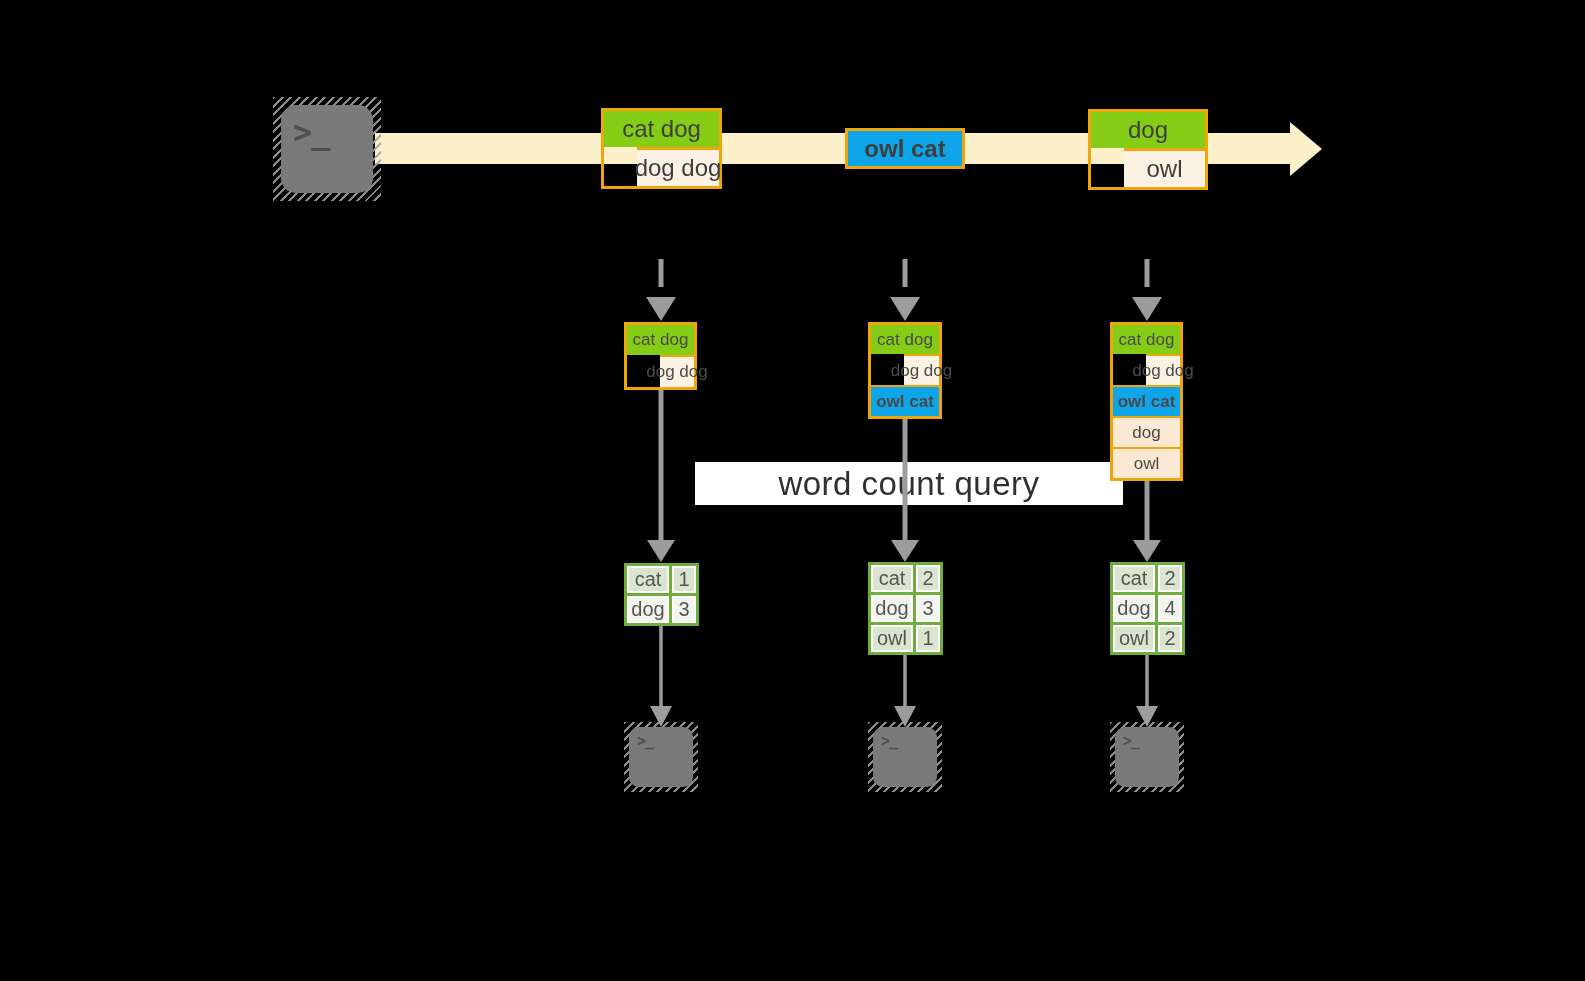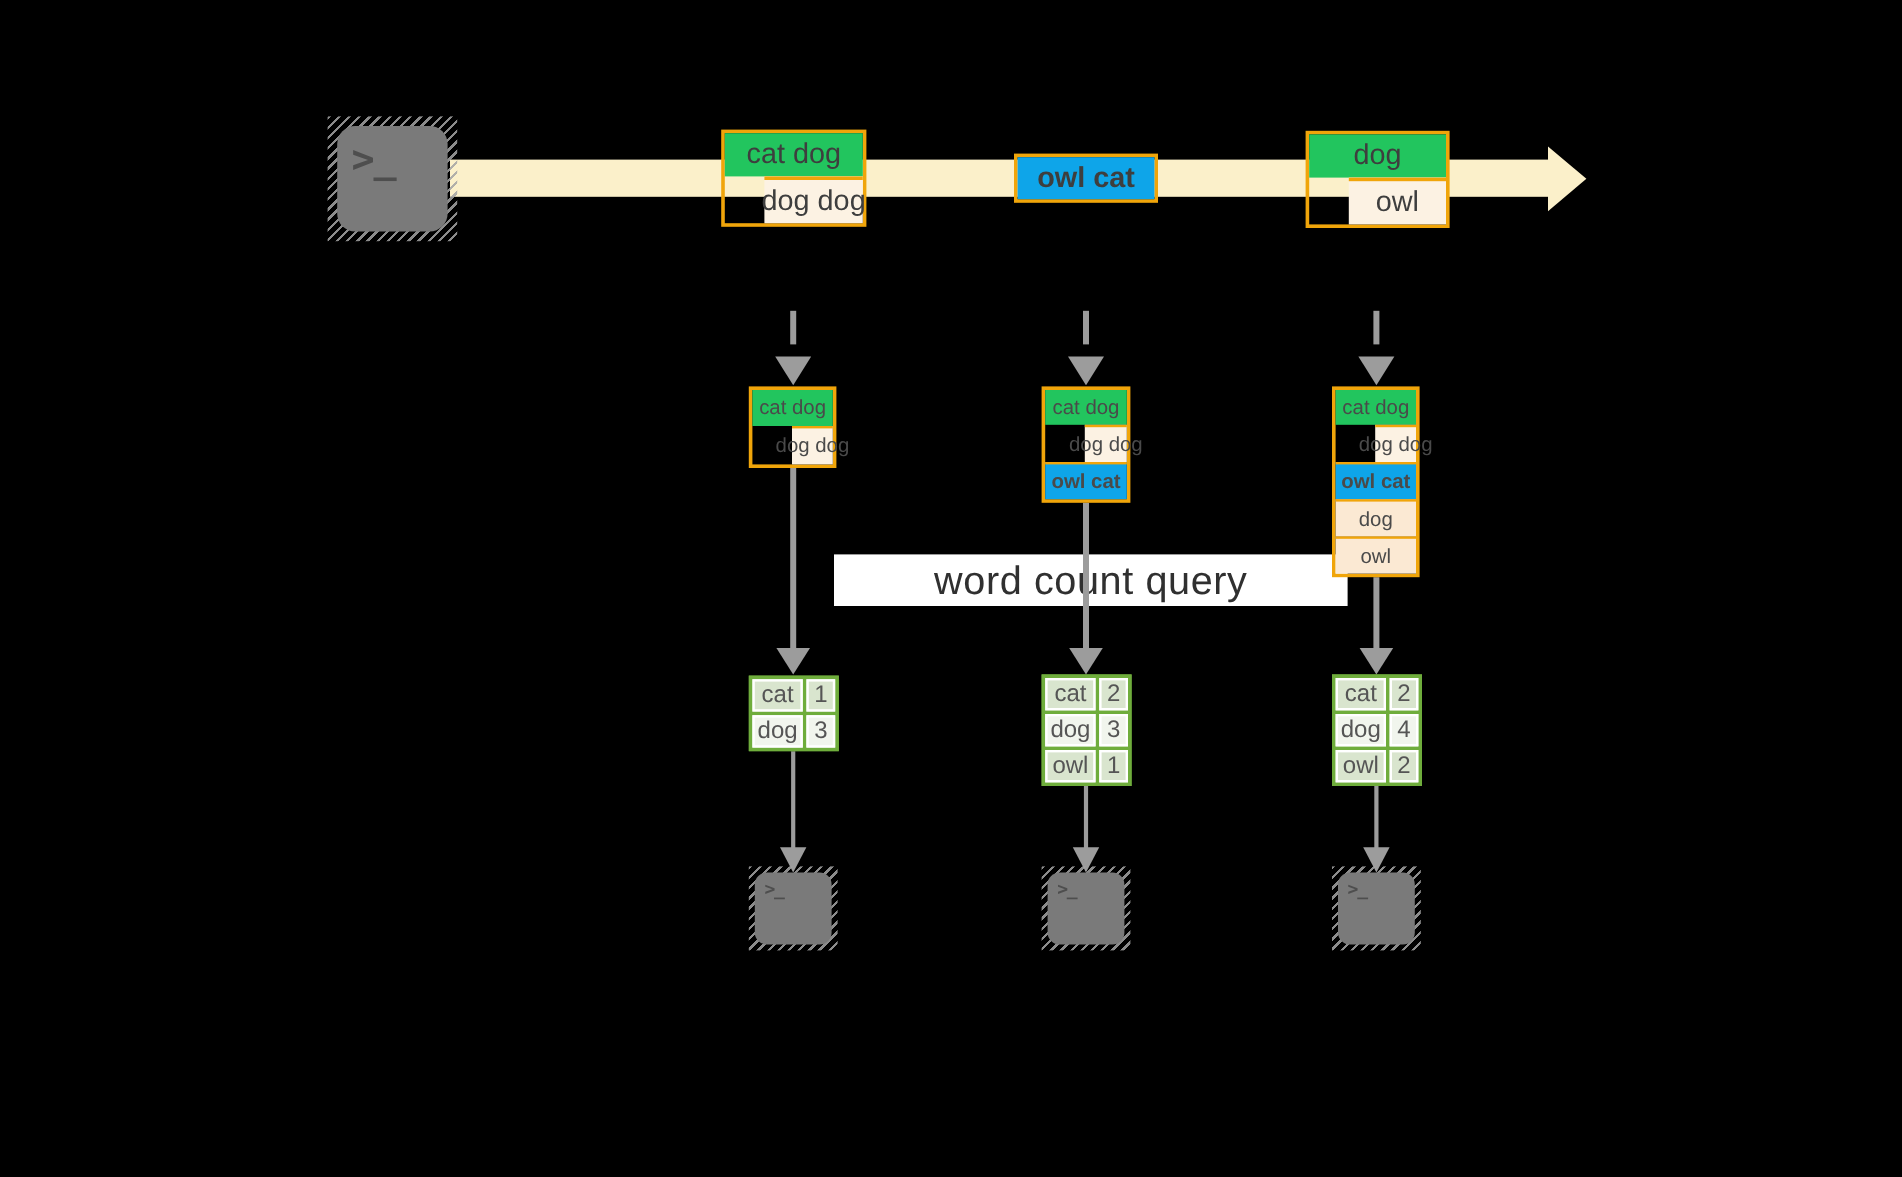--- a/index.html
+++ b/index.html
@@ -62,21 +62,21 @@
   .acell {
     display: flex; align-items: center; justify-content: center;
     color: #3E3E3E;
     white-space: nowrap;
   }
   .acell.big { height: 36px; font-size: 24px; }
   .acell.sm  { height: 29px; font-size: 17px; color: #4A4A4A; }
   .acell.st1 { height: 30px; font-size: 17px; color: #4A4A4A; }
   .sep3 { border-top: 3px solid #F0A50A; }
   .sep2 { border-top: 2px solid #F0A50A; }
-  .tone-peach { background: #22c55e; }
+  .tone-peach { background: #84cc16; }
   .tone-cream { background: #FCF2E3; margin-left: 33px; }
   .tone-mid   { background: #0ea5e9; font-weight: bold; }
   .tone-soft  { background: #FBE9D3; }
 
   
   .wc-table {
     position: absolute;
     display: grid;
     grid-template-columns: 42px 24px;
     gap: 3px;

